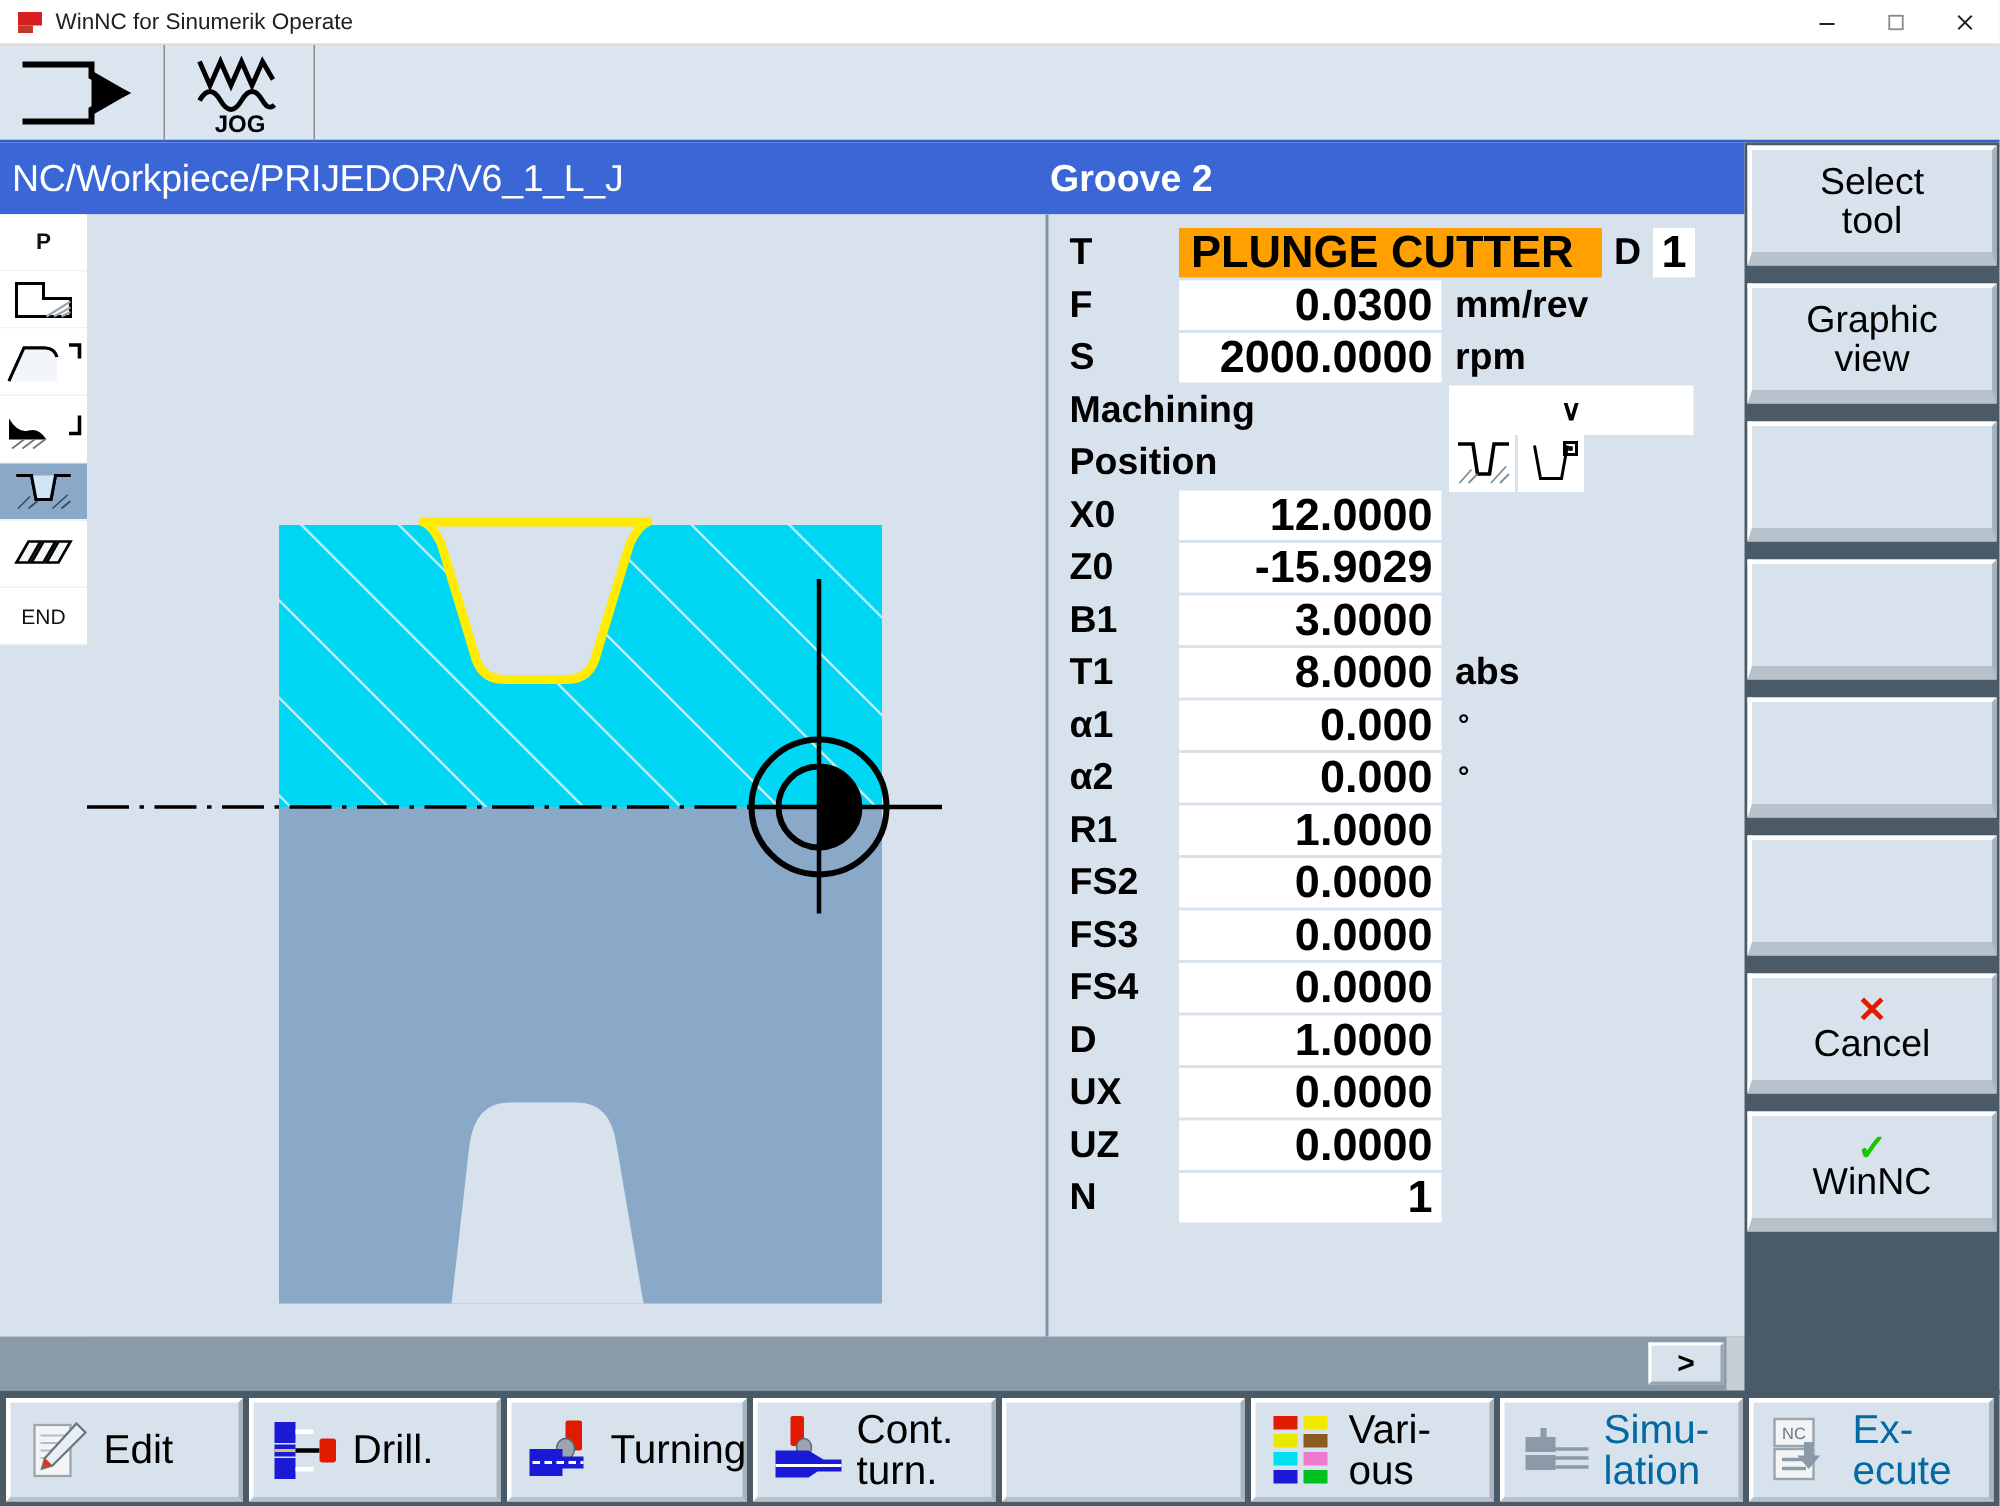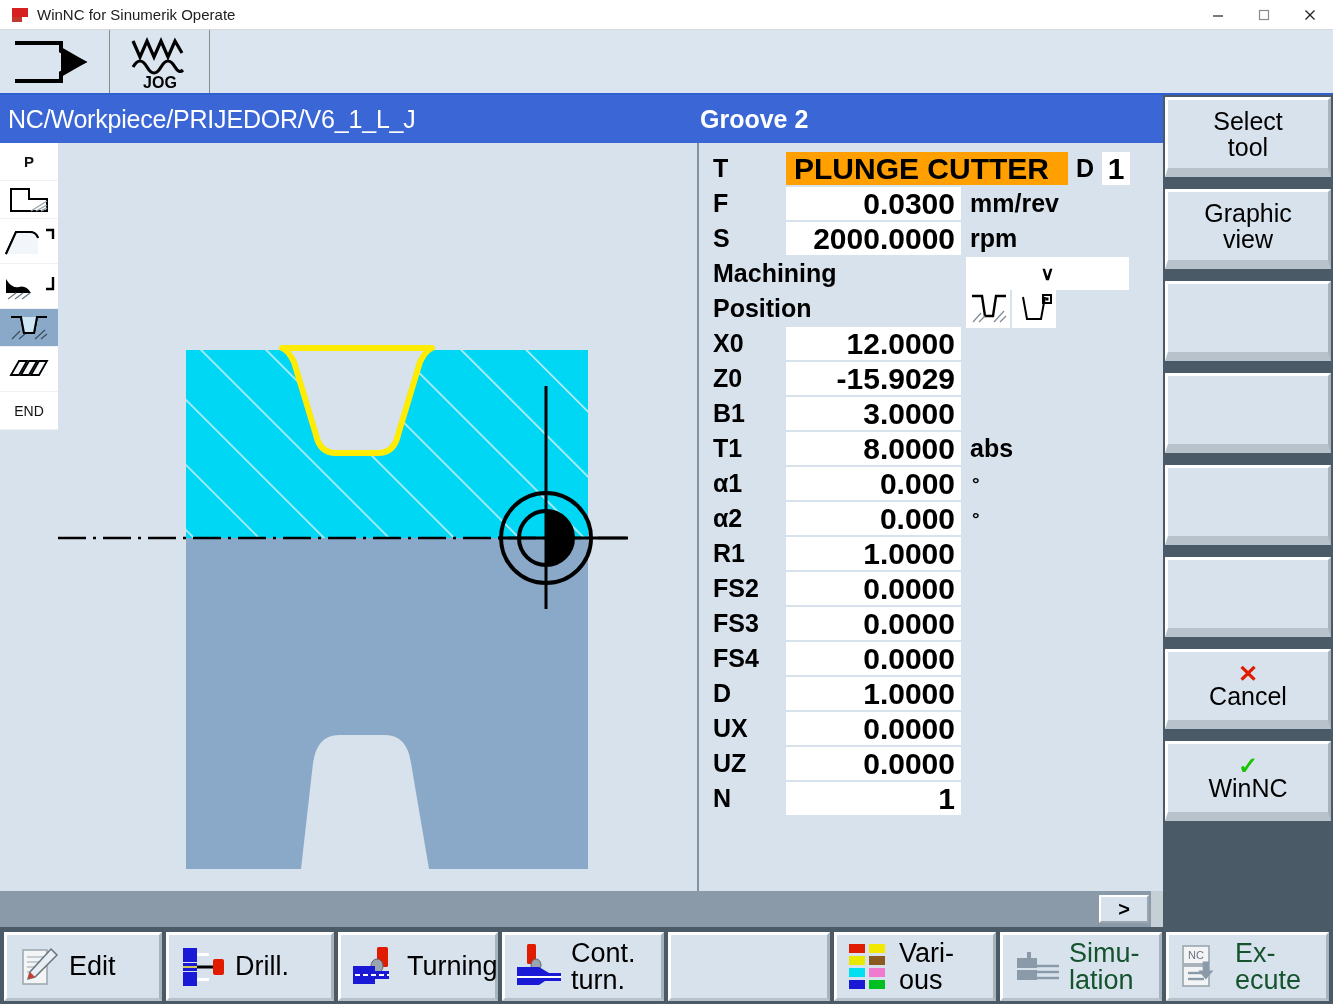--- a/index.html
+++ b/index.html
@@ -161,21 +161,21 @@
     background: #4a5a66; padding-top: 3px;
   }
   .bkey {
     position: absolute; top: 5px; height: 69px; background: #d8e2ec;
     border-top: 3px solid #ffffff; border-left: 3px solid #ffffff;
     border-right: 3px solid #a9b3bb; border-bottom: 3px solid #b8c2ca;
     display: flex; align-items: center; justify-content: flex-start;
     padding-left: 10px; gap: 8px;
   }
   .bkey .btxt { font-size: 27px; color: #000; line-height: 1.0; }
-  .bkey.dis .btxt { color: #14532d; }
+  .bkey.dis .btxt { color: #0369a1; }
   .bkey.blank { }
   .two-line { display: flex; flex-direction: column; }
 
   svg { display: block; }
 </style>
 </head>
 <body>
 
 <div class="app">
 

